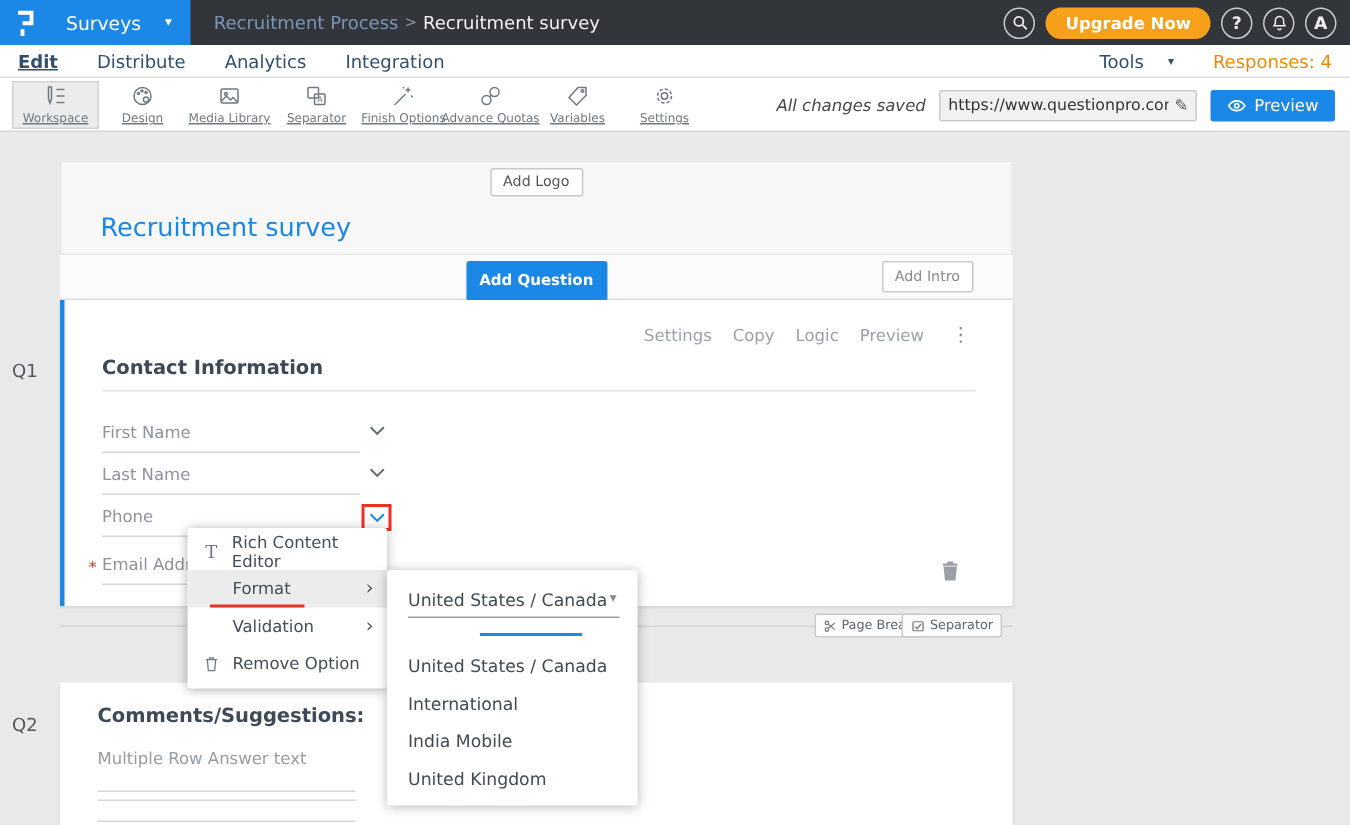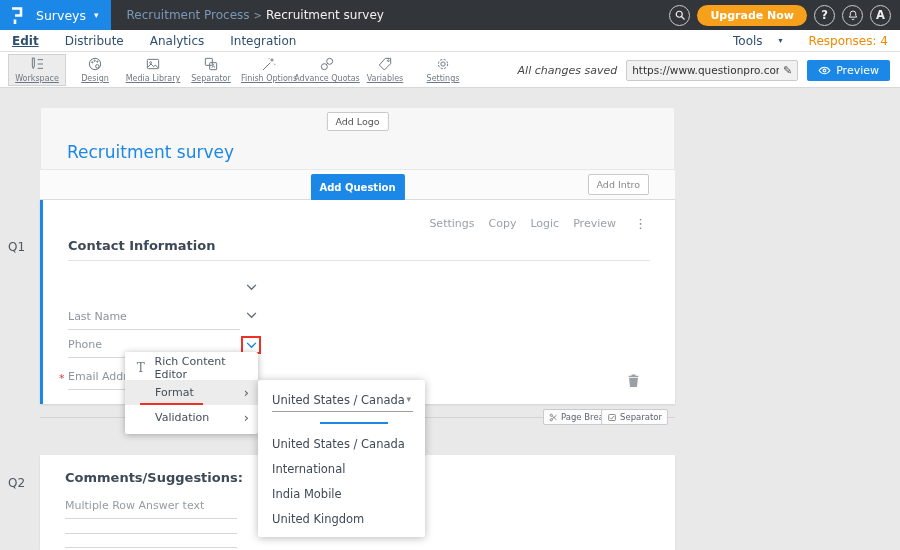--- a/index.html
+++ b/index.html
@@ -2,21 +2,21 @@
 <html><head>
 <meta charset="utf-8">
 <style>
   html,body{margin:0;padding:0;background:#cfcfcf;}
   .stage{position:relative;width:900px;height:550px;background:#e9e9e9;overflow:hidden;
          font-family:"DejaVu Sans","Liberation Sans",sans-serif;font-size:12px;color:#3c4858;}
   svg{display:block;}
 
   
   .topbar{position:absolute;left:0;top:0;width:900px;height:30px;background:#32363a;display:flex;align-items:center;}
-  .logoblock{display:flex;align-items:center;height:30px;background:#1b87e6;padding:0 12px 0 6px;gap:8px;cursor:pointer;}
+  .logoblock{display:flex;align-items:center;height:30px;background:#1b87e6;padding:0 12px 0 6px;gap:16px;cursor:pointer;}
   .logoblock .lbl{color:#fff;font-size:12.5px;}
   .logoblock .caret{color:#fff;font-size:9px;}
   .breadcrumb{display:flex;align-items:center;gap:4px;margin-left:16px;font-size:12px;}
   .bc-parent{color:#7b97b5;}
   .bc-sep{color:#8d97a1;font-size:10px;}
   .bc-current{color:#f2f2f2;}
   .topbar-right{margin-left:auto;display:flex;align-items:center;gap:7px;padding-right:9px;}
   .circle-ic{width:21px;height:21px;border:1.5px solid #c9ccce;border-radius:50%;display:flex;align-items:center;justify-content:center;color:#ededed;box-sizing:border-box;font-size:11.5px;font-weight:600;cursor:pointer;}
   .upgrade{height:21px;border-radius:11px;background:#f6a01b;color:#fff;font-size:11px;font-weight:600;display:flex;align-items:center;padding:0 13px;cursor:pointer;}
 
@@ -66,21 +66,21 @@
   .q-trash{position:absolute;left:584px;top:173px;cursor:pointer;}
 
   
   .divider{position:absolute;left:40px;top:417px;width:635px;border-top:1px solid #d4d4d4;}
   .miniBtn{position:absolute;top:409px;height:16px;background:#fcfcfc;border:1px solid #cbcbcb;border-radius:2px;display:flex;align-items:center;gap:3px;padding:0 5px;font-size:8.5px;color:#5d6570;box-sizing:border-box;cursor:pointer;z-index:5;}
   .miniBtn svg{stroke:#777;fill:none;stroke-width:1.1;}
 
   
   .q2card{position:absolute;left:40px;top:455px;width:635px;height:95px;background:#fff;box-shadow:0 1px 2px rgba(0,0,0,.10);}
   .q2-heading{position:absolute;left:25px;top:15px;font-size:13px;font-weight:600;color:#3d4956;}
-  .q2-ph{position:absolute;left:25px;top:44px;width:172px;font-size:11px;color:#959ca3;line-height:13px;padding-bottom:6px;border-bottom:1px solid #d7d7d7;}
+  .q2-ph{position:absolute;left:25px;top:44px;width:172px;font-size:11px;color:#959ca3;line-height:13px;padding-bottom:15px;border-bottom:1px solid #d7d7d7;}
   .q2line{position:absolute;left:25px;width:172px;border-top:1px solid #d7d7d7;}
 
   
   .ctxmenu{position:absolute;left:125px;top:352px;width:133px;background:#fff;border-radius:2px;box-shadow:0 1px 7px rgba(0,0,0,.30);padding:3px 0 4px 0;z-index:20;}
   .mi{position:relative;height:25px;display:flex;align-items:center;padding-left:9px;gap:7px;font-size:11px;color:#434e5a;cursor:pointer;box-sizing:border-box;}
   .mi.hl{background:#ececec;}
   .mi .mic{width:14px;display:flex;justify-content:center;color:#707a85;}
   .mi .micT{font-family:"DejaVu Serif","Liberation Serif",serif;font-size:12px;}
   .mi .sub{position:absolute;right:9px;color:#555;font-size:13px;line-height:10px;}
   .red-underline{position:absolute;left:15px;top:51px;width:63px;height:2px;background:#ee3124;z-index:21;}
@@ -242,20 +242,21 @@
     <div class="q-actions">
       <span class="act">Settings</span>
       <span class="act">Copy</span>
       <span class="act">Logic</span>
       <span class="act">Preview</span>
       <span class="kebab">⋮</span>
     </div>
     <div class="q-heading">Contact Information</div>
     <div class="q-rule"></div>
 
+    <div class="fieldrow" style="top:82px;">First Name</div>
     <span class="fchev" style="top:84px;">
       <svg width="11" height="7" viewBox="0 0 12 8" fill="none" stroke="#5f6b76" stroke-width="1.5">
           <path d="M1 1l5 5 5-5"></path>
         </svg>
     </span>
 
     <div class="fieldrow" style="top:110px;">Last Name</div>
     <span class="fchev" style="top:112px;">
       <svg width="11" height="7" viewBox="0 0 12 8" fill="none" stroke="#5f6b76" stroke-width="1.5">
           <path d="M1 1l5 5 5-5"></path>
@@ -314,20 +315,28 @@
     <div class="mi hl">
       <span class="mic"></span>
       <span>Format</span>
       <span class="sub">›</span>
     </div>
     <div class="mi">
       <span class="mic"></span>
       <span>Validation</span>
       <span class="sub">›</span>
     </div>
+    <div class="mi">
+      <span class="mic">
+        <svg width="10" height="11" viewBox="0 0 16 18" fill="none" stroke="#707a85" stroke-width="1.4">
+            <path d="M2 4.5h12M6 4.5V2.5h4v2M3.5 4.5l1 12h7l1-12"></path>
+          </svg>
+      </span>
+      <span>Remove Option</span>
+    </div>
     <div class="red-underline"></div>
   </div>
 
   <div class="fmtpanel">
     <span class="fmt-select">United States / Canada</span>
     <span class="fmt-caret">▾</span>
     <div class="fmt-underline"></div>
     <div class="fmt-blue"></div>
     <span class="fmt-opt" style="top:57px;">United States / Canada</span>
     <span class="fmt-opt" style="top:82px;">International</span>

